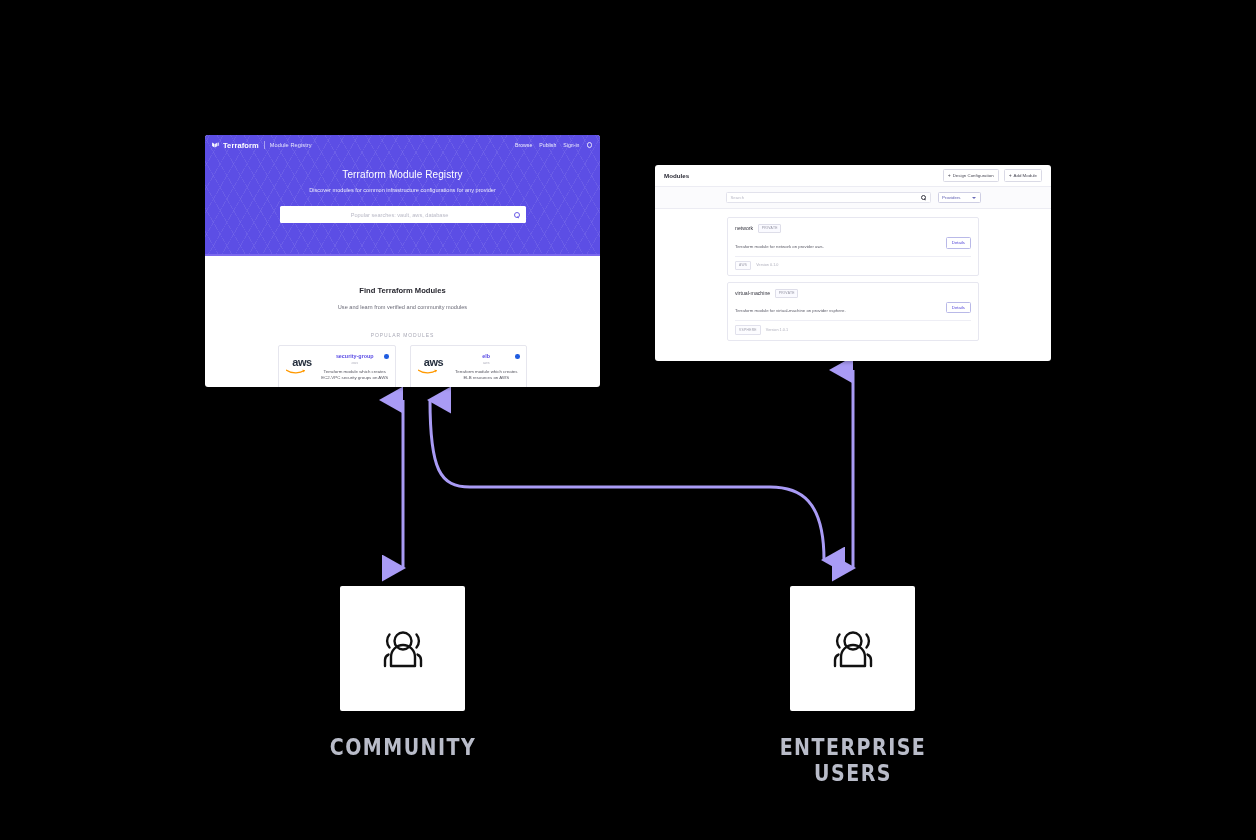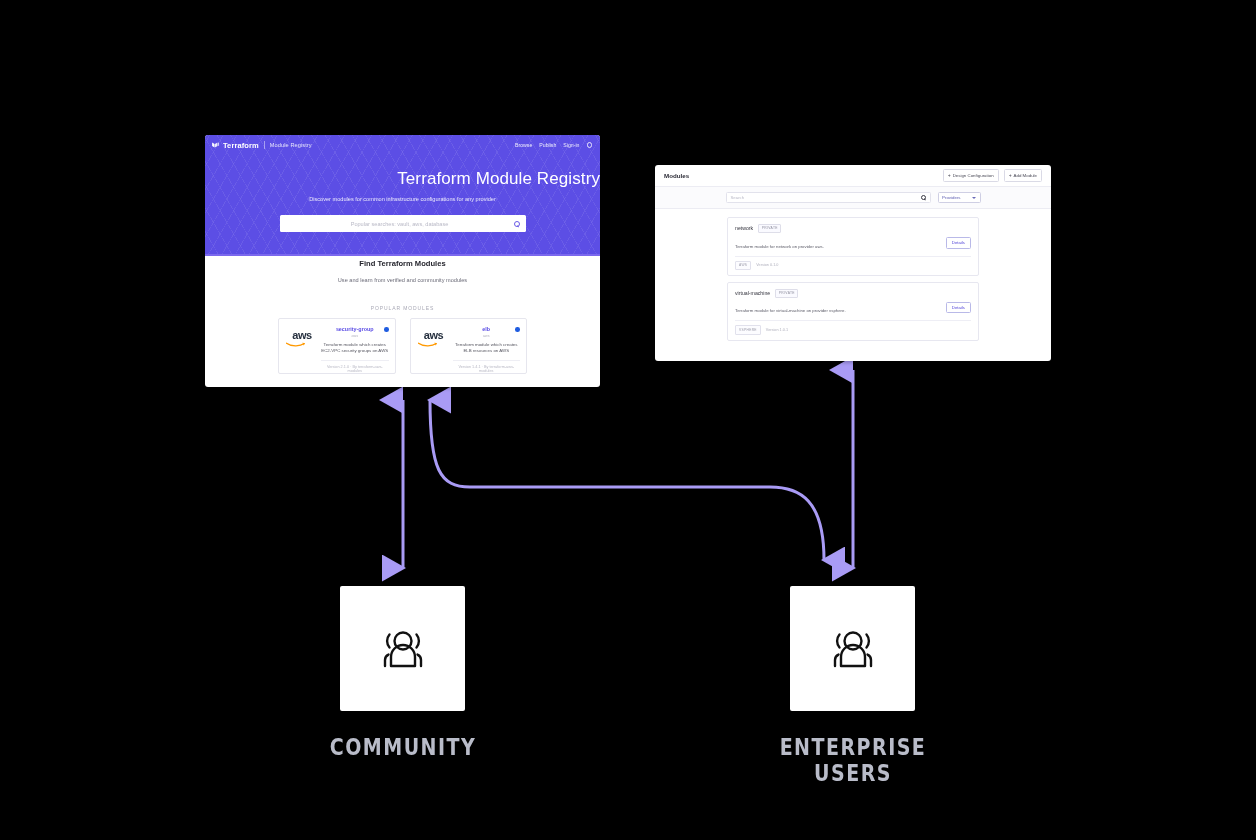--- a/index.html
+++ b/index.html
@@ -53,41 +53,41 @@
   .reg-nav-right { margin-left:auto; display:flex; align-items:center; gap:7px; }
   .reg-nav-right .lnk { color: rgba(255,255,255,.9); font-size:5.2px; }
   .reg-help {
     width:5.5px; height:5.5px; border:.7px solid rgba(255,255,255,.8);
     border-radius:50%;
   }
   .reg-hero-body {
     position:relative; z-index:2;
     text-align:center; padding-top: 14px;
   }
-  .reg-title { color:#fff; font-size:17px; font-weight:400; letter-spacing:.1px;text-align:right; }
+  .reg-title { color:#fff; font-size:10px; font-weight:400; letter-spacing:.1px; }
   .reg-sub { color: rgba(255,255,255,.88); font-size:5.6px; margin-top:7px; }
   .reg-searchwrap { margin: 13px auto 0; width: 246px; }
   .reg-search {
     display:flex; align-items:center;
     height: 17px; background:#fff; border-radius:1.5px;
     padding: 0 6px;
   }
   .reg-search .ph { font-size:5.6px; color:#b9b9c6; flex:1; text-align:center; }
   .mag {
     width:6px; height:6px; position:relative; flex:0 0 auto;
   }
   .mag::before {
     content:""; position:absolute; left:0; top:0;
     width:4px; height:4px; border:.8px solid #6b5ce7; border-radius:50%;
   }
   .mag::after {
     content:""; position:absolute; right:0; bottom:.2px;
     width:2.3px; height:.8px; background:#6b5ce7; transform: rotate(45deg);
   }
-  .reg-body { padding-top: 3px; text-align:center; }
+  .reg-body { padding-top: 30px; text-align:center; }
   .reg-h2 { font-size:7.6px; font-weight:700; color:#26262e; }
   .reg-h2sub { font-size:5.6px; color:#6b6b78; margin-top:9px; }
   .reg-popular {
     font-size:5px; color:#a9a9b6; letter-spacing:.9px;
     margin-top: 22px;
   }
   .reg-cards {
     margin-top: 7px; padding: 0 73px;
     display: flex; gap: 14px; justify-content:center;
   }

